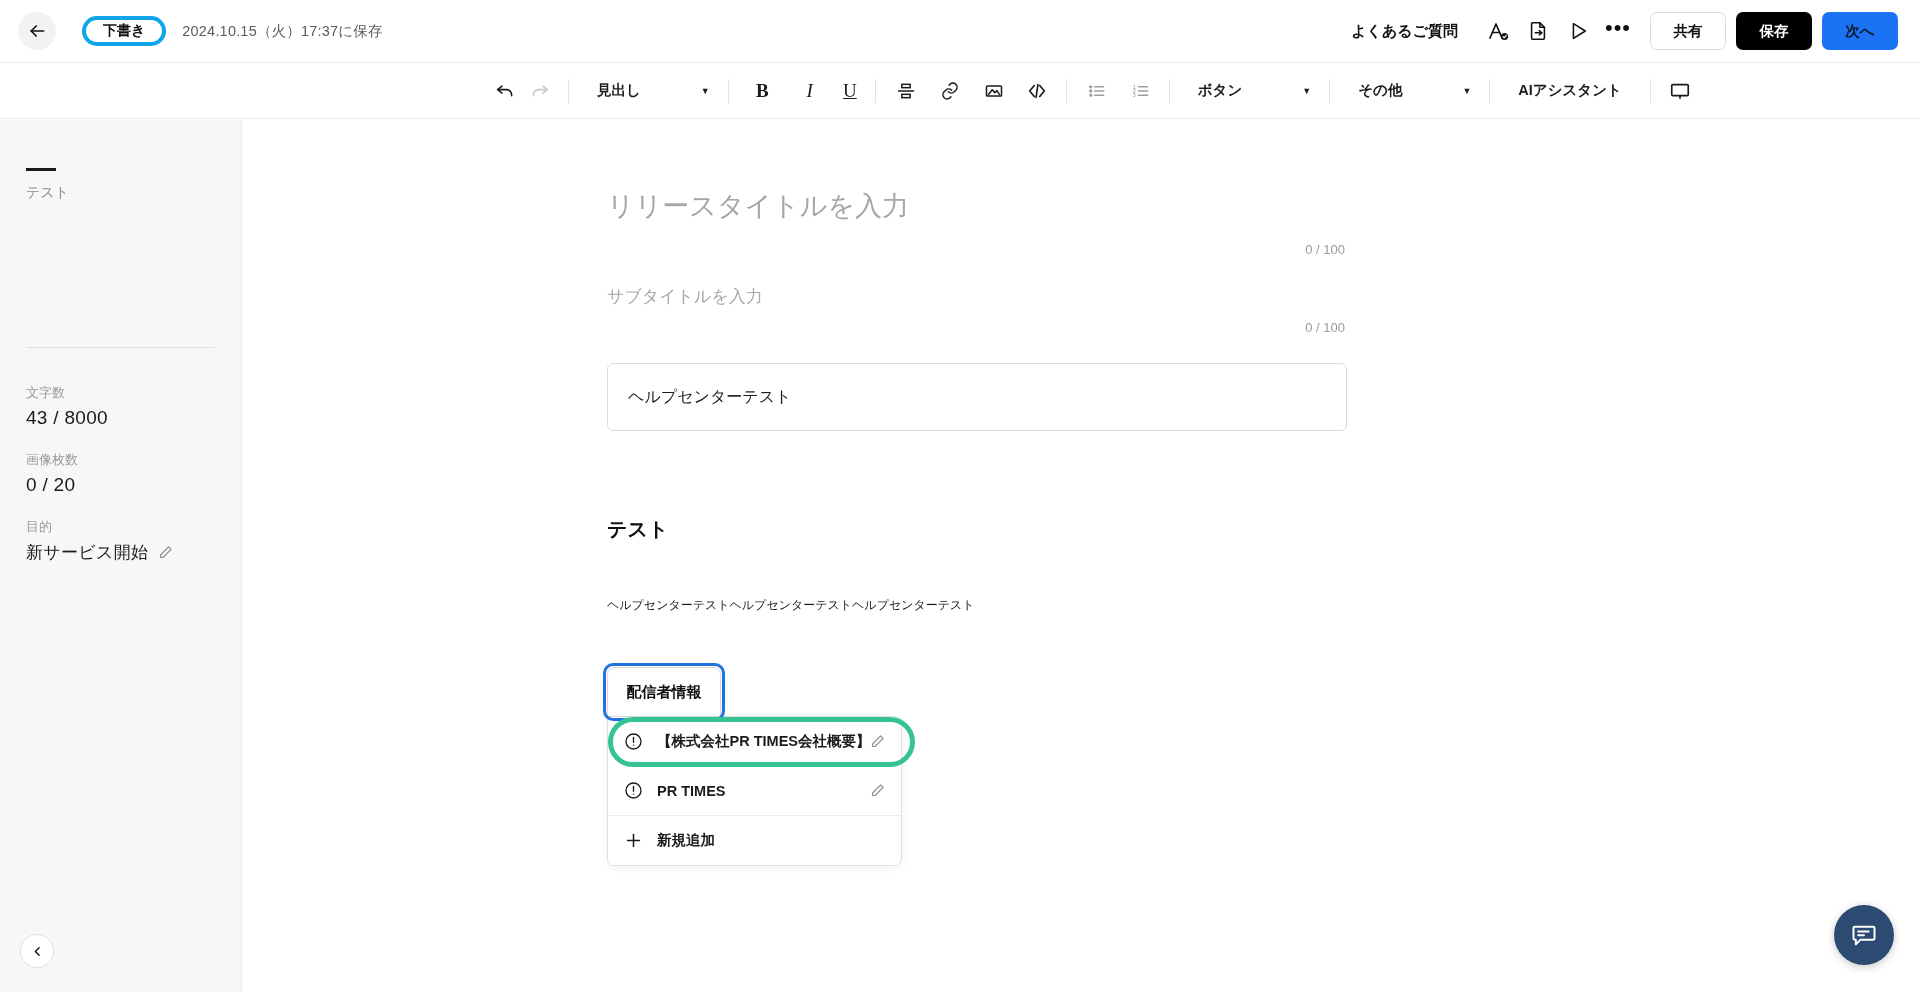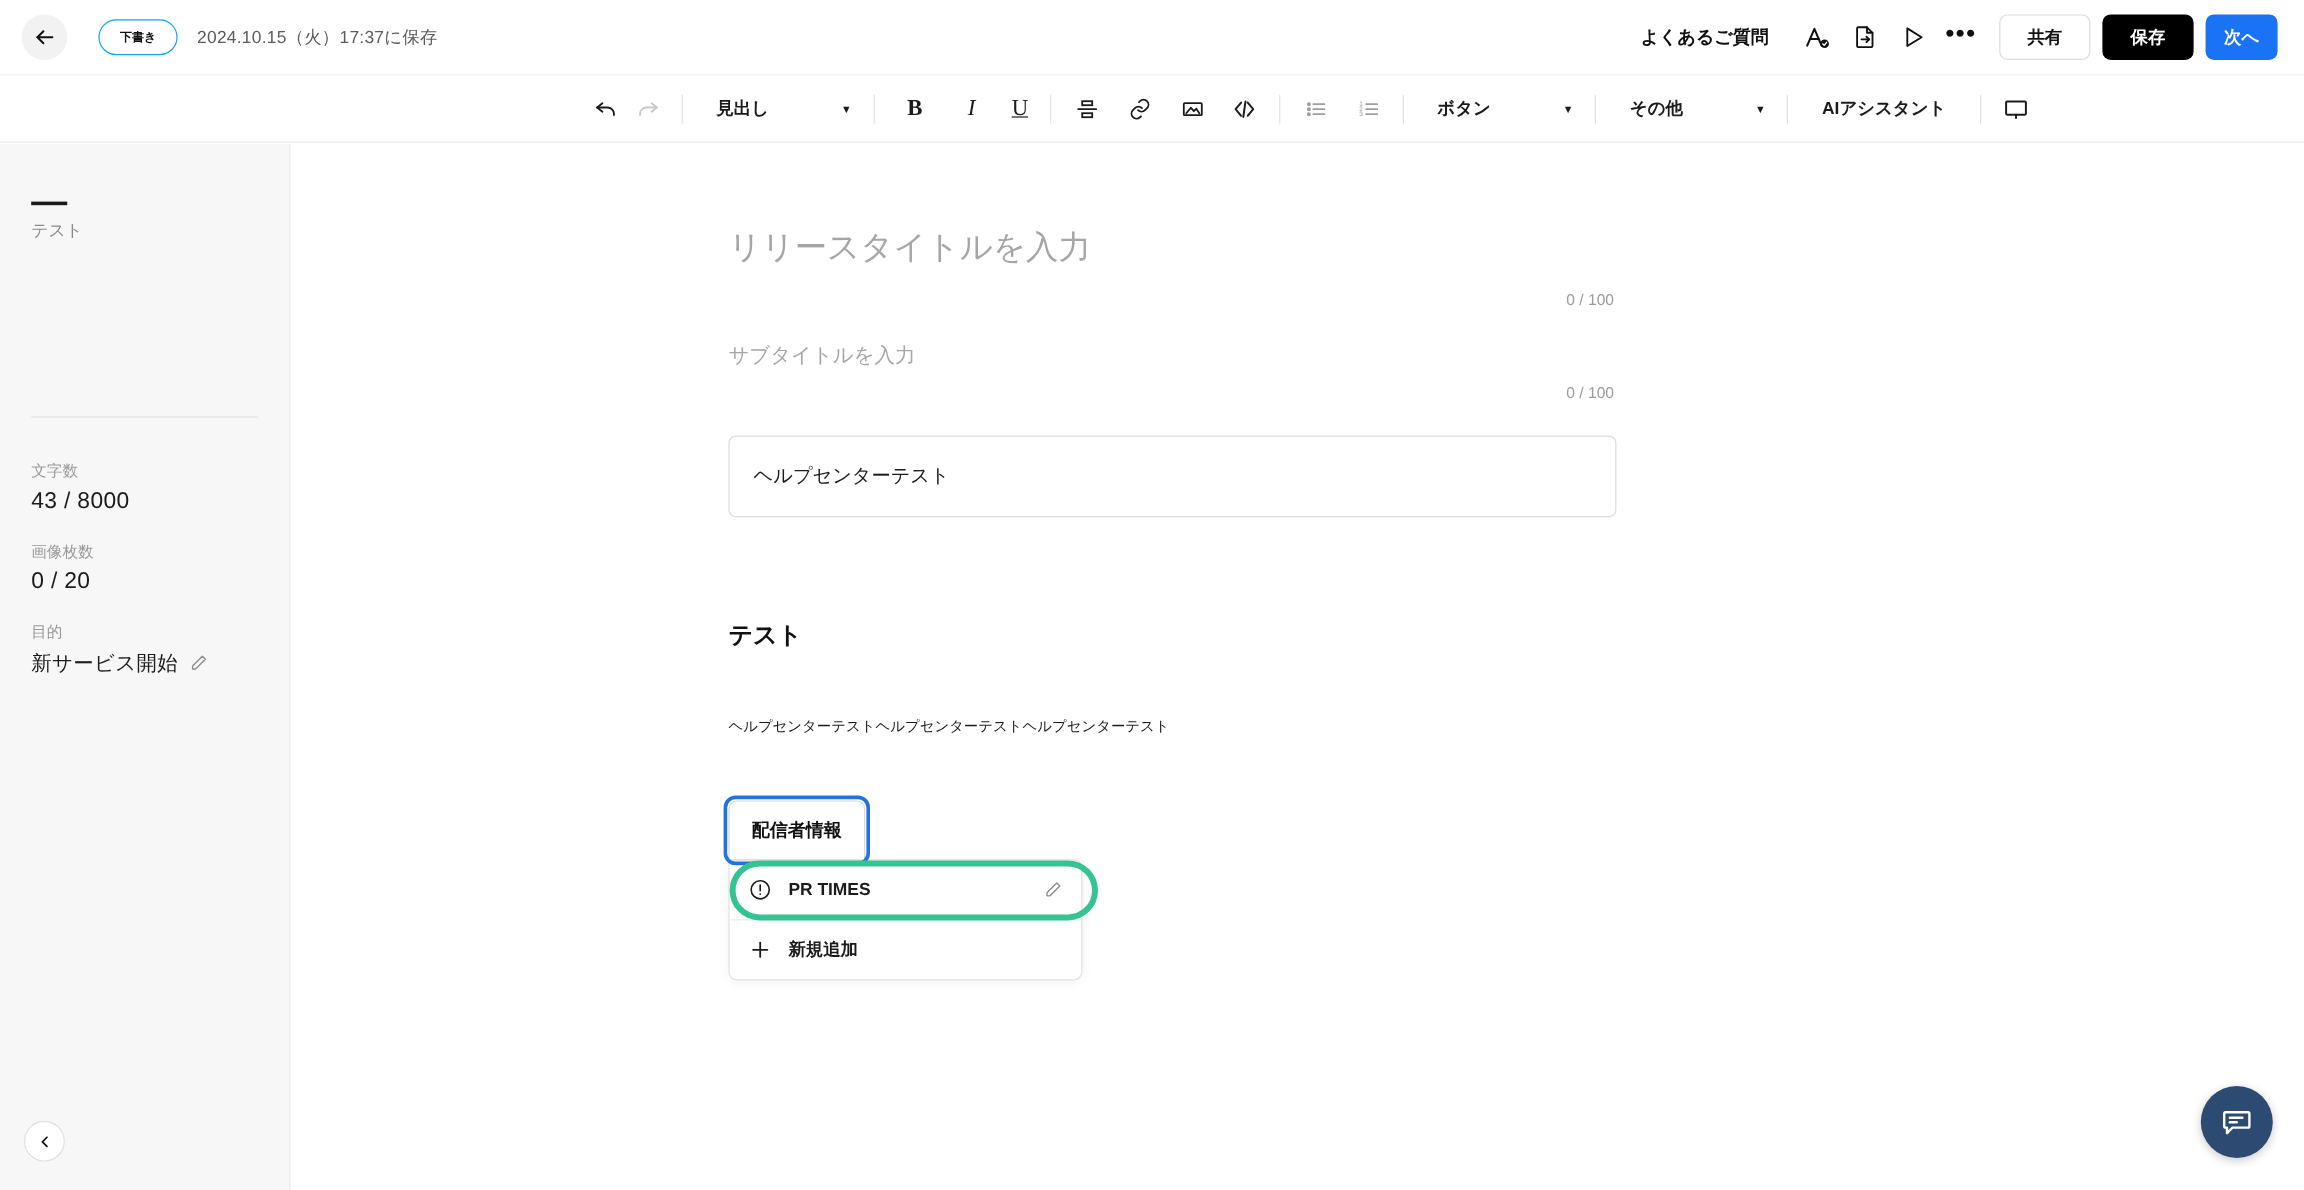--- a/index.html
+++ b/index.html
@@ -17,23 +17,23 @@
     background: #fff; display: flex; align-items: center;
     border-bottom: 1px solid #ebebeb;
   }
   .back-btn {
     margin-left: 18px; width: 38px; height: 38px; border-radius: 50%;
     background: #f2f2f2; display: flex; align-items: center; justify-content: center;
     cursor: pointer; border: none;
   }
   .status-pill {
     margin-left: 26px; height: 30px; padding: 0 17px; border-radius: 16px;
-    border: 1px solid #0ea5e9; background: #fff;
+    border: 4px solid #0ea5e9; background: #fff;
     display: flex; align-items: center; justify-content: center;
-    font-size: 10px; font-weight: bold; color: #111; cursor: pointer;
+    font-size: 14px; font-weight: bold; color: #111; cursor: pointer;
   }
   .saved-time {
     margin-left: 16px; font-size: 14.5px; color: #5c5c5c; letter-spacing: .2px;
   }
   .header-right {
     margin-left: auto; display: flex; align-items: center; height: 100%;
     padding-right: 22px; gap: 0;
   }
   .faq-link {
     font-size: 15px; font-weight: bold; color: #111; cursor: pointer;
@@ -44,21 +44,21 @@
     cursor: pointer; color: #111;
   }
   .hdr-dots { font-size: 22px; letter-spacing: 1px; line-height: 0; padding-bottom: 7px; }
   .btn {
     height: 38px; border-radius: 7px; font-size: 14.5px; font-weight: bold;
     display: flex; align-items: center; justify-content: center; cursor: pointer;
     border: none; white-space: nowrap;
   }
   .btn-share { width: 76px; background: #fff; color: #111; border: 1px solid #dcdcdc; margin-left: 12px; }
   .btn-save  { width: 76px; background: #000; color: #fff; margin-left: 10px; }
-  .btn-next  { width: 60px; background: #1a73f5; color: #ffffff; margin-left: 10px; }
+  .btn-next  { width: 76px; background: #1a73f5; color: #0f172a; margin-left: 10px; }
 
   
   .toolbar {
     position: absolute; top: 63px; left: 0; width: 1920px; height: 56px;
     background: #fff; display: flex; align-items: center;
     border-bottom: 1px solid #ebebeb;
     padding-left: 488px;
   }
   .tb-btn {
     height: 34px; min-width: 34px; padding: 0 6px; display: flex;
@@ -370,20 +370,35 @@
 
       <div class="body-h2">テスト</div>
       <div class="body-p">ヘルプセンターテストヘルプセンターテストヘルプセンターテスト</div>
 
       <div class="dist-wrap">
 
         <div class="dist-tab">配信者情報</div>
 
         <div class="dist-panel">
 
+          <div class="dist-row">
+            <span>
+              <svg width="19" height="19" viewBox="0 0 24 24" fill="none" stroke="#1b1b1b" stroke-width="1.7" stroke-linecap="round">
+                <circle cx="12" cy="12" r="9.5"></circle>
+                  <line x1="12" y1="7" x2="12" y2="13"></line>
+                <circle cx="12" cy="16.6" r="0.9" fill="#1b1b1b" stroke="none"></circle>
+              </svg>
+            </span>
+            <span class="r-label">【株式会社PR TIMES会社概要】</span>
+            <span>
+              <svg width="15" height="15" viewBox="0 0 24 24" fill="none" stroke="#8b8b8b" stroke-width="1.8" stroke-linecap="round" stroke-linejoin="round">
+                <path d="M17 3l4 4L8 20H4v-4z"></path>
+              </svg>
+            </span>
+          </div>
 
           <div class="dist-row">
             <span>
               <svg width="19" height="19" viewBox="0 0 24 24" fill="none" stroke="#1b1b1b" stroke-width="1.7" stroke-linecap="round">
                 <circle cx="12" cy="12" r="9.5"></circle>
                   <line x1="12" y1="7" x2="12" y2="13"></line>
                 <circle cx="12" cy="16.6" r="0.9" fill="#1b1b1b" stroke="none"></circle>
               </svg>
             </span>
             <span class="r-label">PR TIMES</span>

